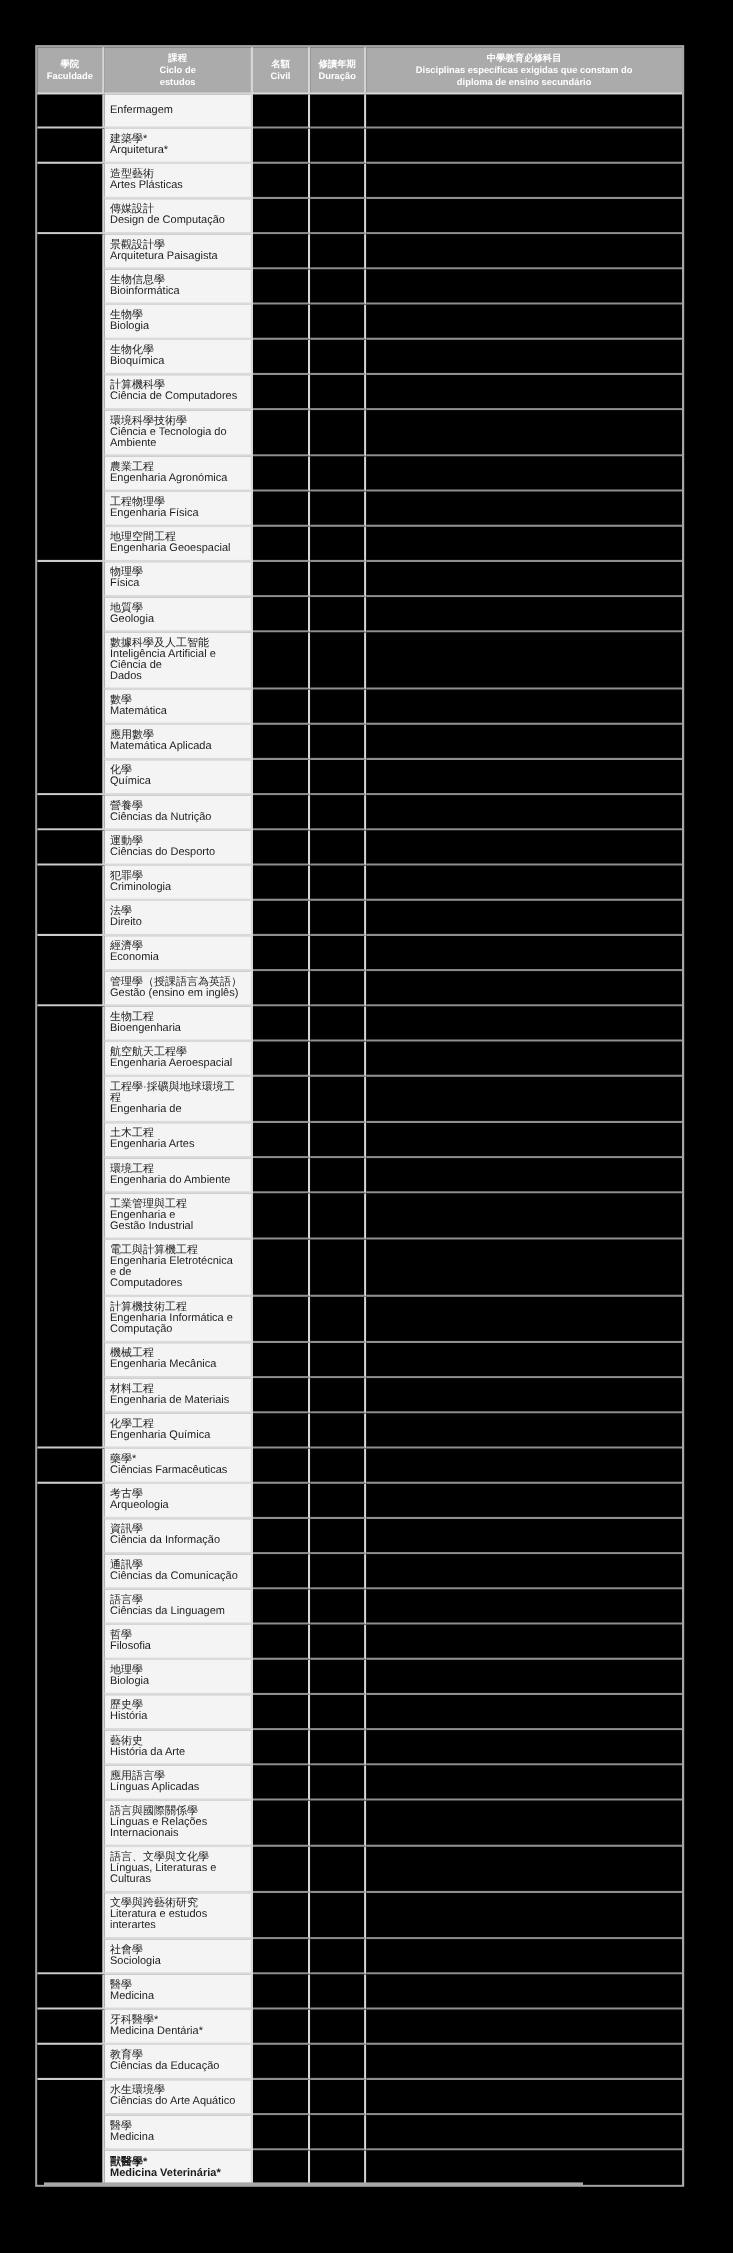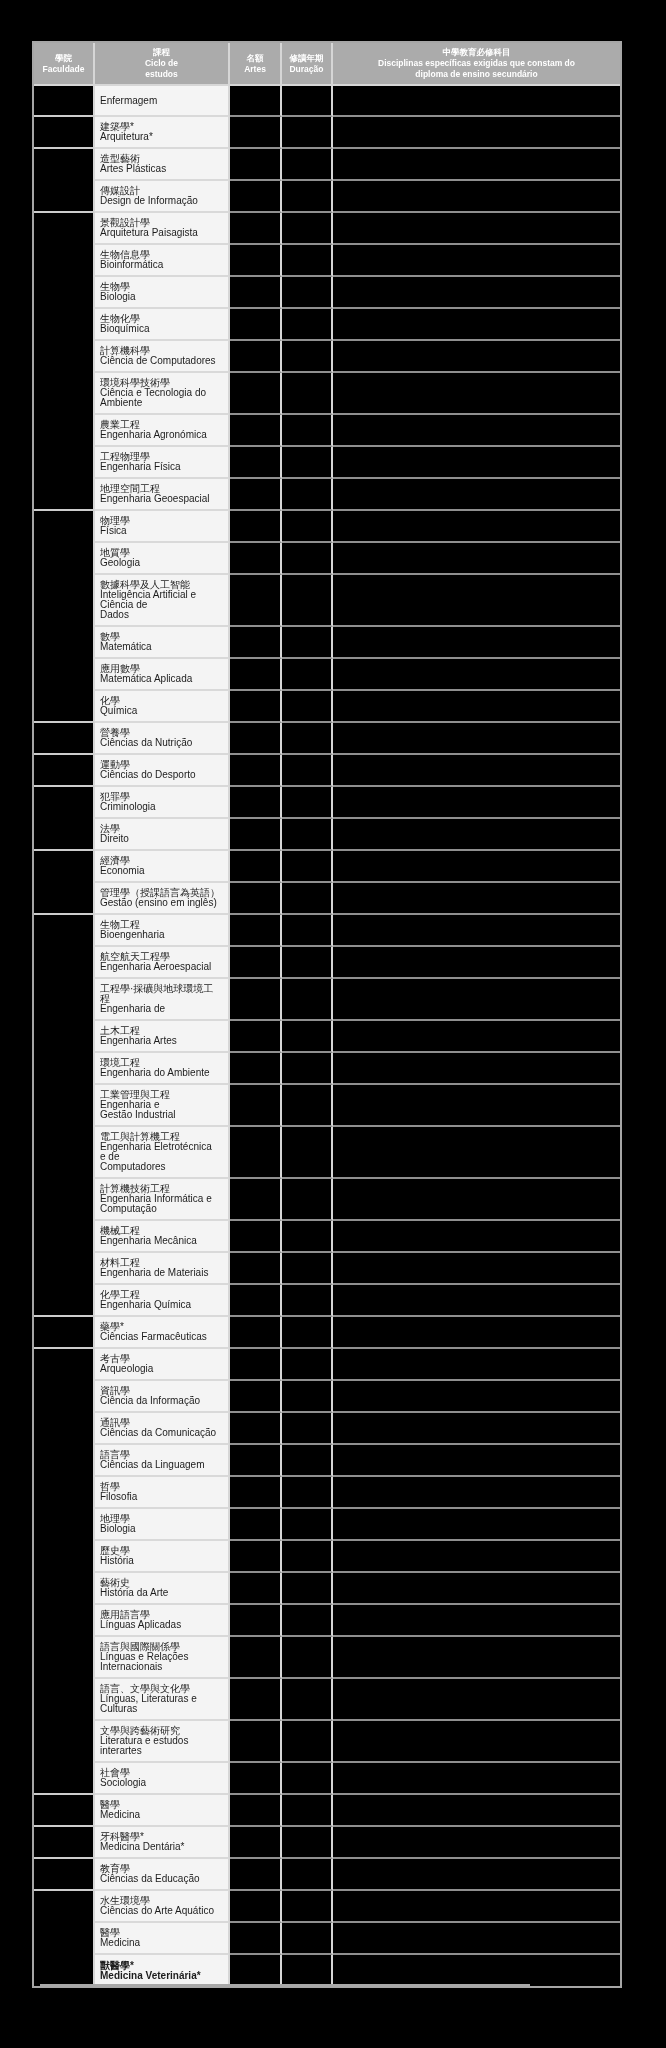--- a/index.html
+++ b/index.html
@@ -74,21 +74,21 @@
         <span class="hdr-zh">學院</span>
         <span class="hdr-pt">Faculdade</span>
       </th>
       <th>
         <span class="hdr-zh">課程</span>
         <span class="hdr-pt">Ciclo de
 estudos</span>
       </th>
       <th>
         <span class="hdr-zh">名額</span>
-        <span class="hdr-pt">Artes</span>
+        <span class="hdr-pt">Civil</span>
       </th>
       <th>
         <span class="hdr-zh">修讀年期</span>
         <span class="hdr-pt">Duração</span>
       </th>
       <th>
         <span class="hdr-zh">中學教育必修科目</span>
         <span class="hdr-pt">Disciplinas específicas exigidas que constam do
 diploma de ensino secundário</span>
       </th>
@@ -121,21 +121,21 @@
           <span class="zh">造型藝術</span>
           <span class="pt">Artes Plásticas</span>
         </td>
         <td class="dark"></td>
         <td class="dark"></td>
         <td class="dark lastcol"></td>
       </tr>
       <tr>
         <td class="course">
           <span class="zh">傳媒設計</span>
-          <span class="pt">Design de Informação</span>
+          <span class="pt">Design de Computação</span>
         </td>
         <td class="dark"></td>
         <td class="dark"></td>
         <td class="dark lastcol"></td>
       </tr>
       <tr>
         <td class="faculty" rowspan="9"></td>
         <td class="course">
           <span class="zh">景觀設計學</span>
           <span class="pt">Arquitetura Paisagista</span>

